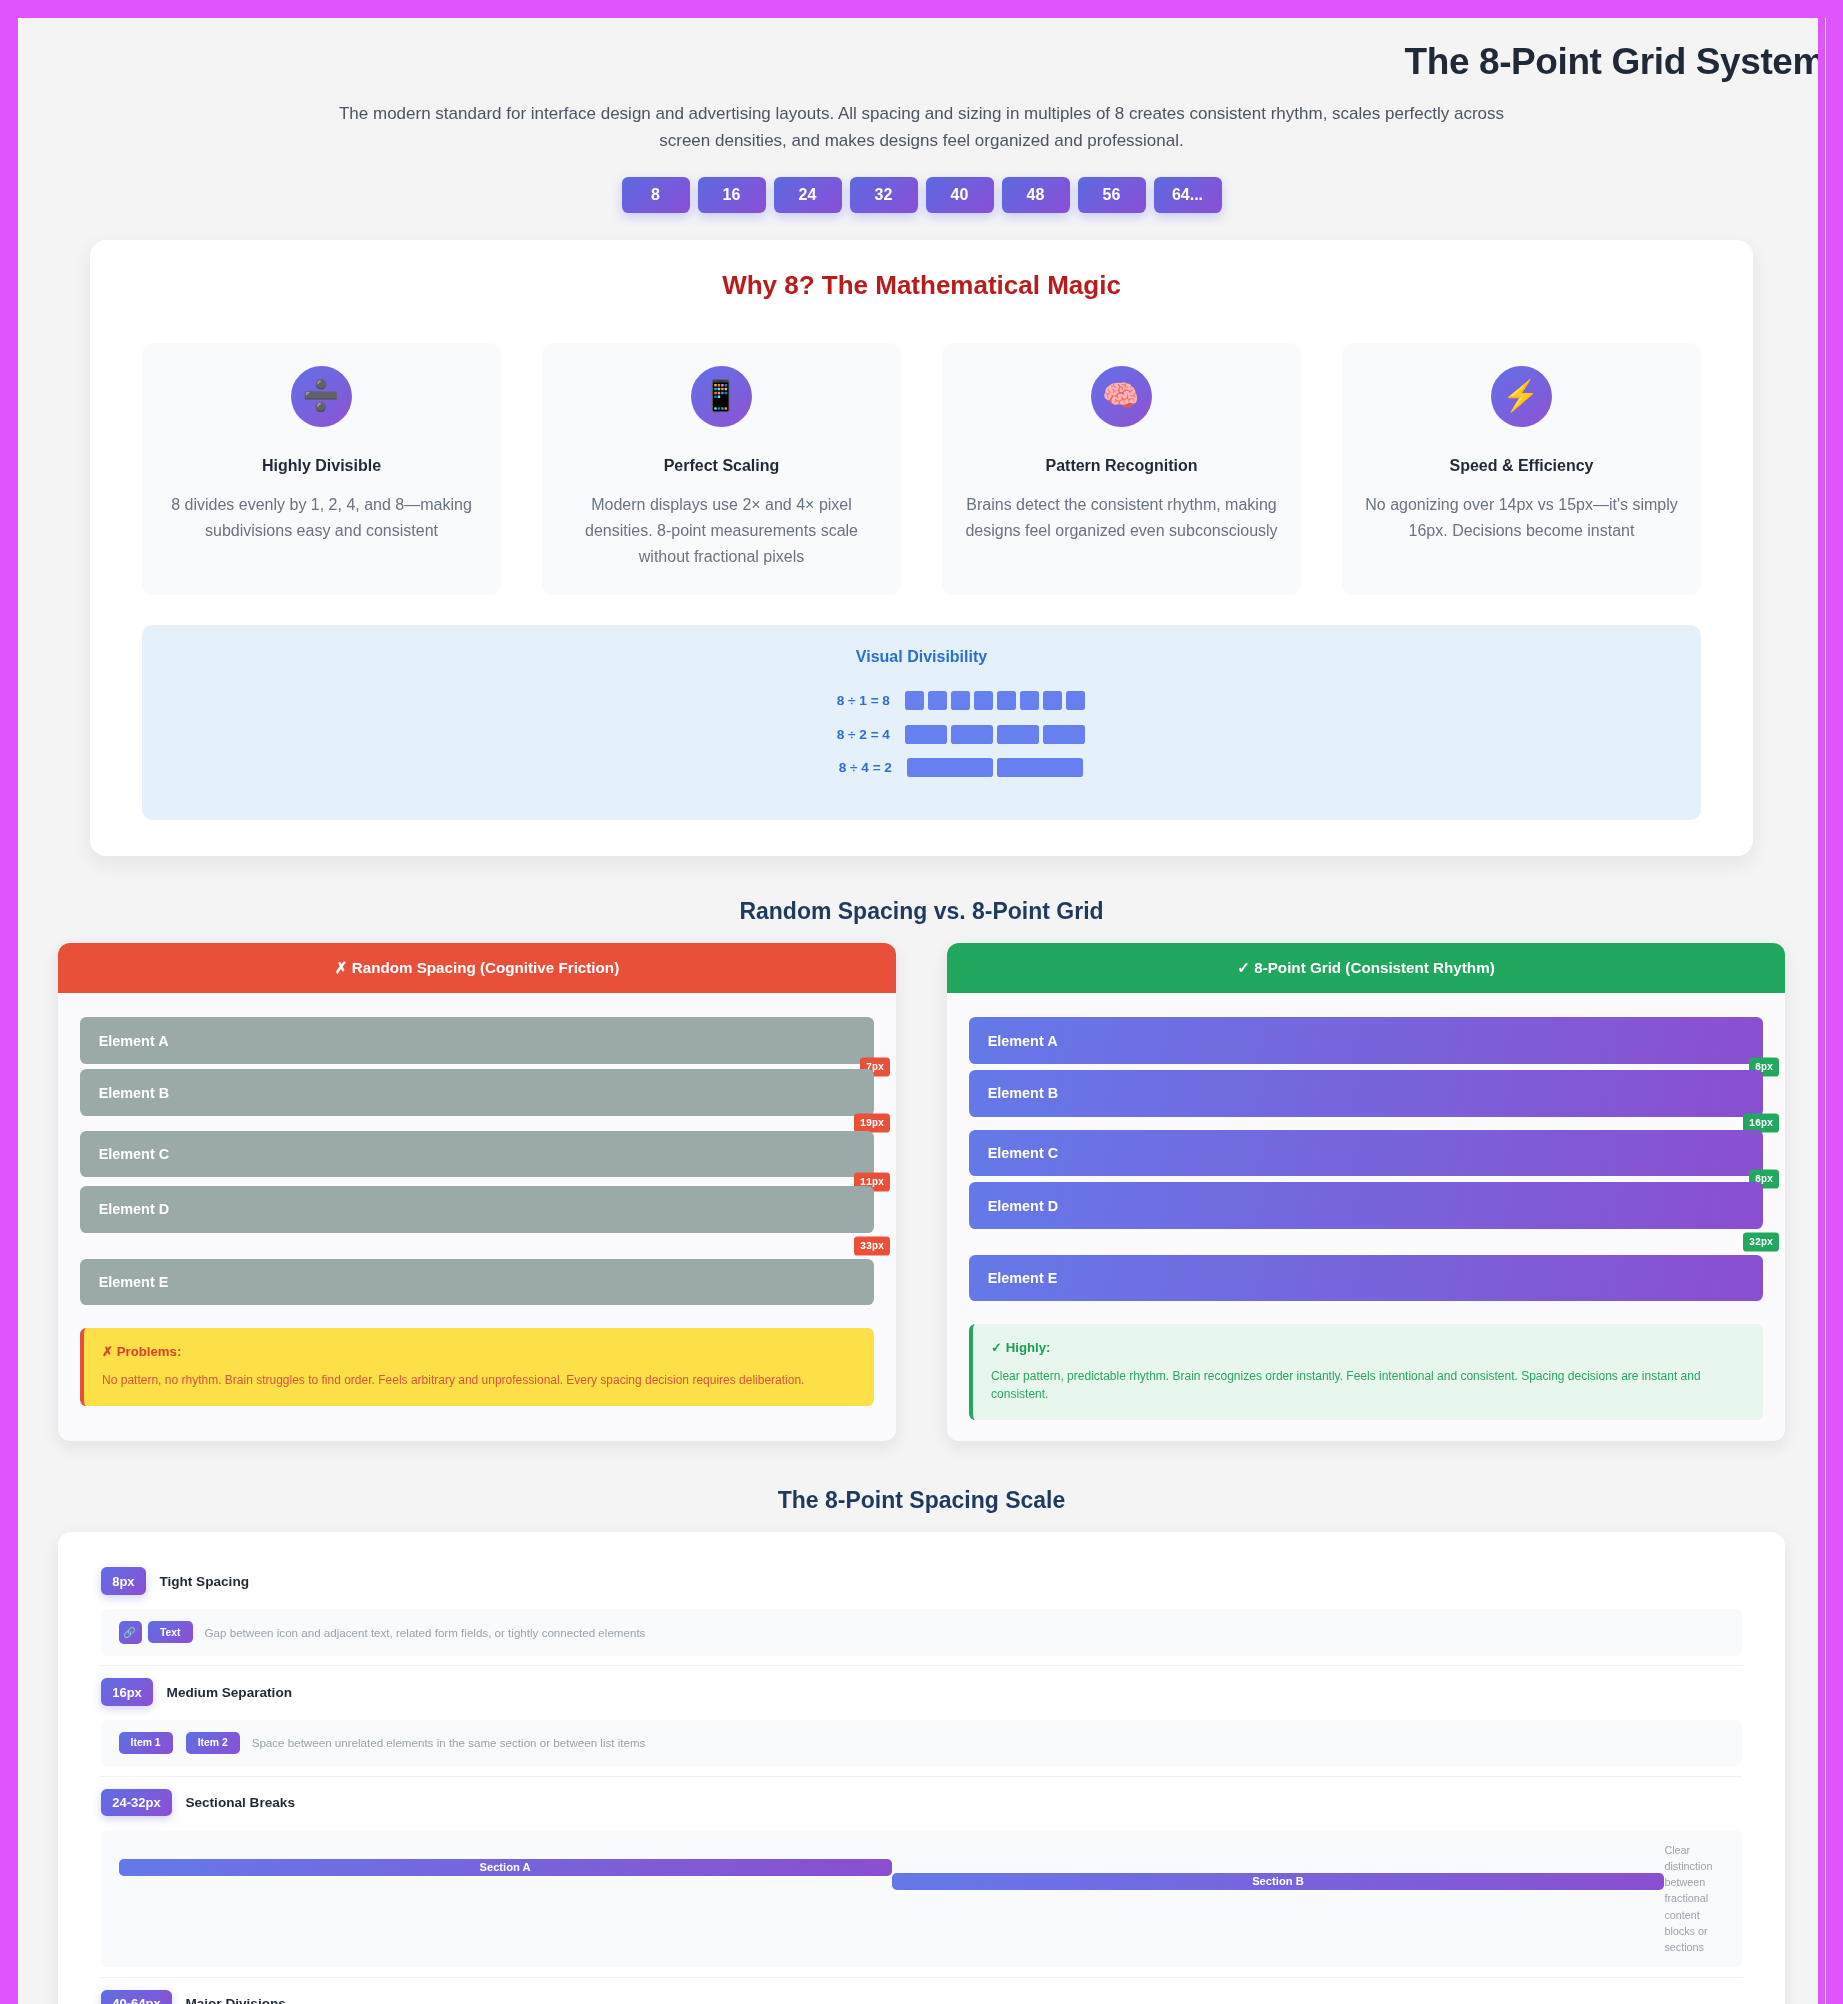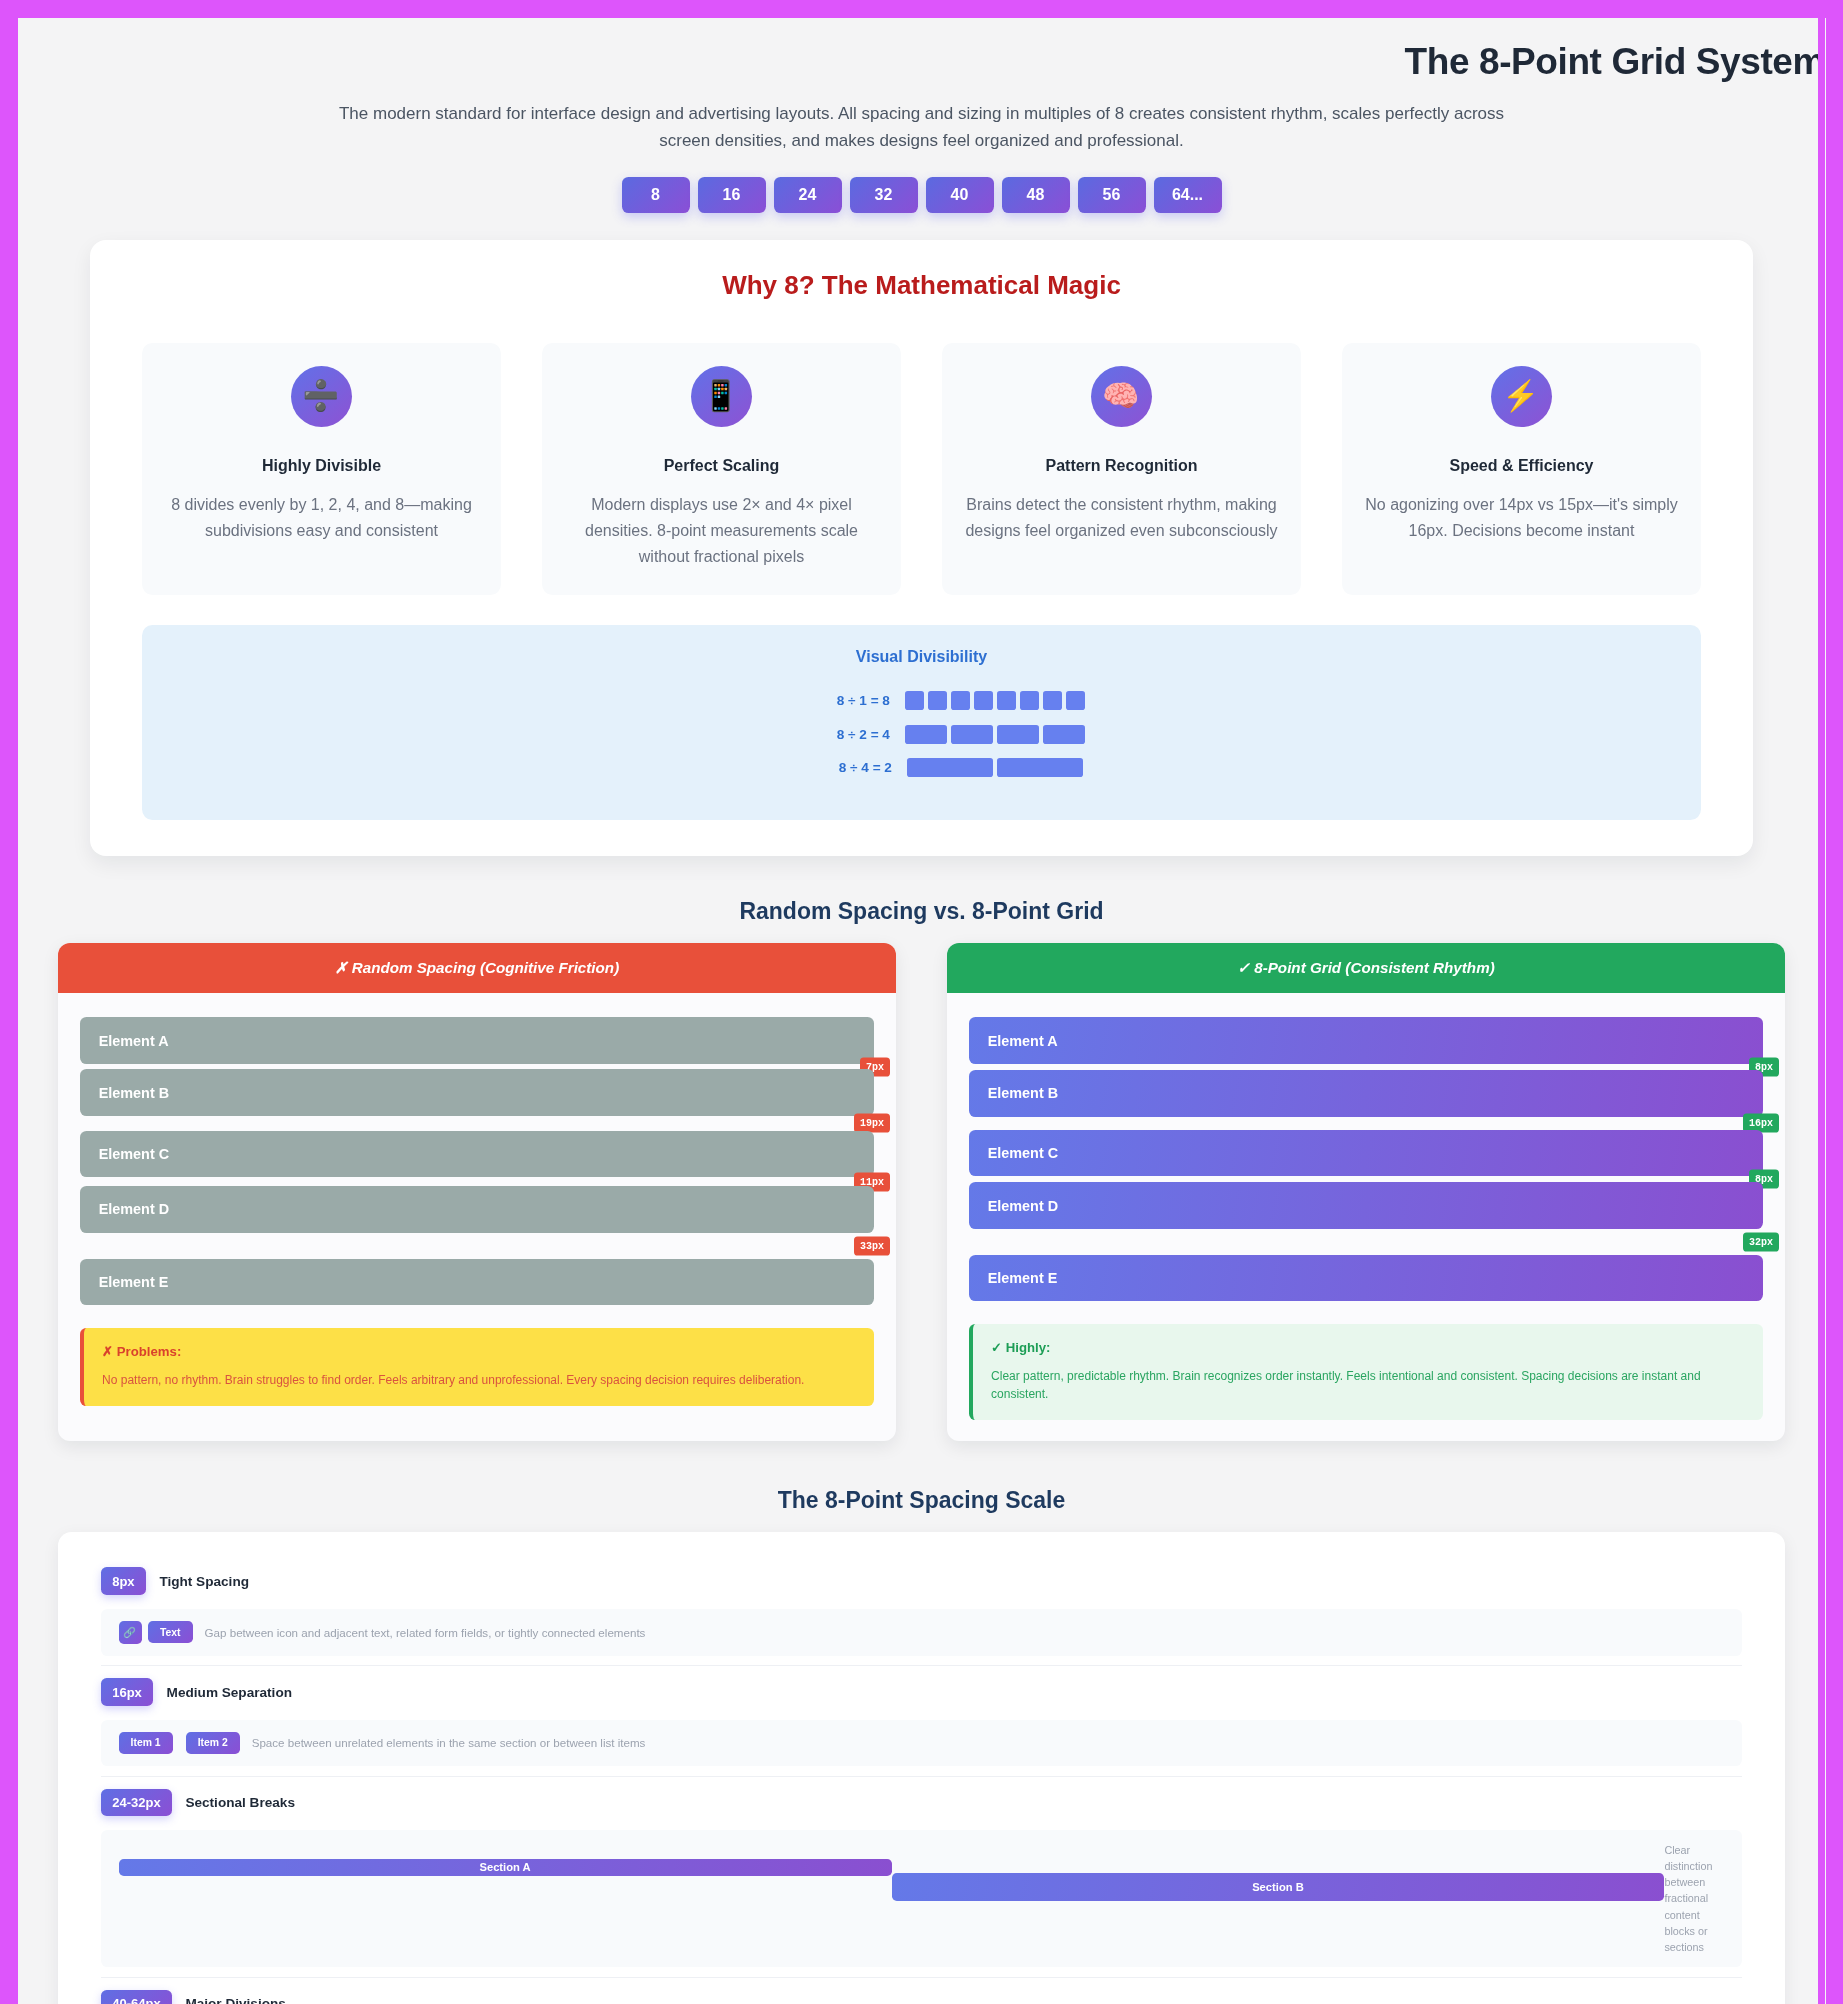--- a/index.html
+++ b/index.html
@@ -128,21 +128,21 @@
     text-align: center; font-size: 23px; font-weight: 700;
     color: #1e3a5f; padding: 20px 0 18.4px;
   }
   .compare { display:flex; gap: 51px; padding: 0 40px 26px; }
   .panel {
     flex: 1; background:#fbfbfd; border-radius: 12px;
     overflow: hidden; box-shadow: 0 5.6px 17px rgba(15,23,42,.08);
   }
   .panel-head {
     padding: 16px 0; text-align: center;
-    font-size: 15.2px; font-weight: 700; color: #ffffff; font-style: italic;
+    font-size: 15.2px; font-weight: 700; color: #ffffff;
   }
   .panel-head.bad { background:#e8503a; }
   .panel-head.good { background:#22a85e; }
   .panel-body { padding: 24px 21.7px 21px; }
   .el-row { position: relative; }
   .el-bar {
     border-radius: 6.4px; padding: 15.2px 19px;
     color:#ffffff; font-size: 14.4px; font-weight: 700;
   }
   .el-bar.gray { background:#9aaaa8; }
@@ -381,21 +381,21 @@
           </div>
         </div>
         <div class="scale-row">
           <div class="scale-head">
             <span class="px-badge">24-32px</span>
             <span class="nm">Sectional Breaks</span>
           </div>
           <div class="scale-demo" style="align-items: flex-start; min-height: 77px;">
             <div style="flex:1;position:relative;min-height:77px">
               <div class="blk" style="position: absolute; left: 0px; width: 50%; top: 17px; height: 17px;">Section A</div>
-              <div class="blk" style="position: absolute; right: 0px; width: 50%; top: 31px; height: 28px;">Section B</div>
+              <div class="blk" style="position: absolute; right: 0px; width: 50%; top: 31px; height: 17px;">Section B</div>
             </div>
             <div class="side-desc">Clear distinction between fractional content blocks or sections</div>
           </div>
         </div>
         <div class="scale-row">
           <div class="scale-head">
             <span class="px-badge">40-64px</span>
             <span class="nm">Major Divisions</span>
           </div>
           <div class="scale-demo" style="align-items: flex-start; min-height: 102px;"></div>

